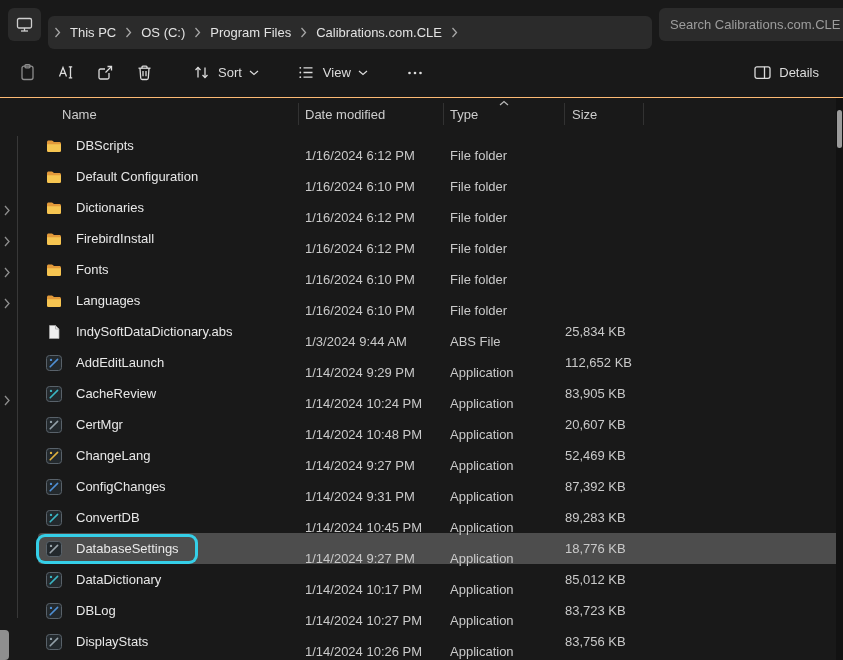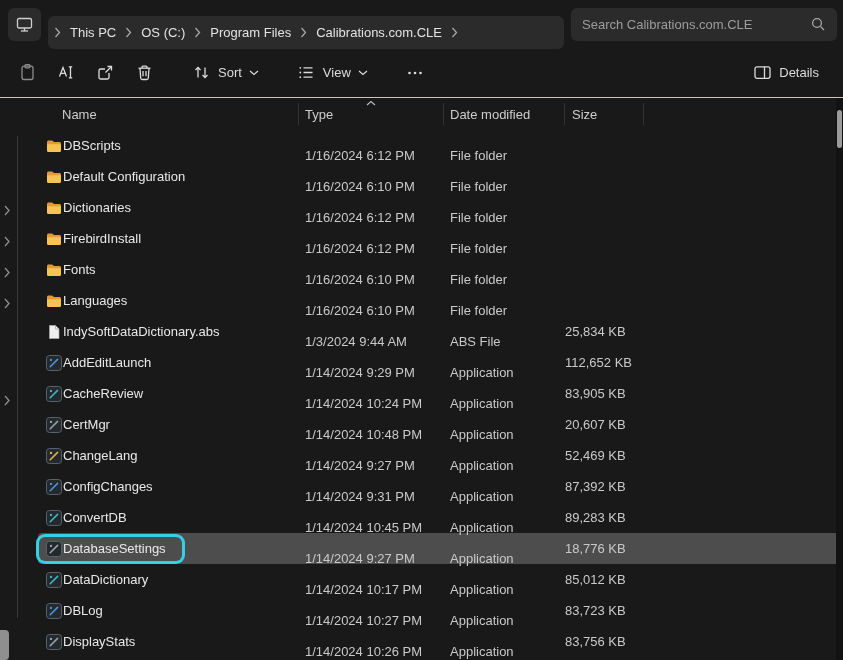--- a/index.html
+++ b/index.html
@@ -11,21 +11,21 @@
   }
 
   
   .addr-row { height:48px; display:flex; align-items:center; padding:0 6px 0 8px; gap:7px; }
   .loc-btn {
     width:33px; height:33px; flex:0 0 auto; background:var(--panel,#2b2b2b);
     border:none; border-radius:6px; display:flex; align-items:center; justify-content:center;
     color:#cfcfcf; padding:0;
   }
   .breadcrumb {
-    height:33px; width:516px; flex:0 0 auto; background:var(--panel,#2b2b2b);
+    height:33px; width:604px; flex:0 0 auto; background:var(--panel,#2b2b2b);
     border-radius:6px; display:flex; align-items:center; padding:4px 4px; overflow:hidden;margin-top:16px;
   }
   .crumb {
     background:transparent; border:none; color:#e3e3e3; cursor:default;
     font:13px "Liberation Sans", sans-serif; padding:5px 7px; border-radius:4px; white-space:nowrap;
   }
   .crumb-sep { color:#a6a6a6; display:flex; align-items:center; padding:0 2px; }
   .searchbox {
     height:33px; flex:1; background:var(--panel,#2b2b2b); border-radius:6px;
     display:flex; align-items:center; padding:0 11px; gap:12px; color:#9d9d9d;
@@ -59,21 +59,21 @@
   .rows { margin-left:38px; width:805px; }
   .row {
     height:31px; display:grid; grid-template-columns:261px 145px 121px 79px 1fr;
     align-items:center; border-radius:4px; cursor:default;
   }
   .row[data-selected="true"] { background:var(--selection,#4d4d4d); }
   .cell { font-size:13px; color:#c9c9c9; white-space:nowrap; overflow:hidden; }
   .name-cell { color:#e8e8e8; display:flex; align-items:center; overflow:visible; }
   .date-cell, .type-cell { padding-left:6px;margin-top:20px; }
   .size-cell { text-align:left; padding-right:8px; }
-  .name-box { display:inline-flex; align-items:center; gap:1px; padding:4px 16px 4px 7px; margin-left:1px; border-radius:6px; }
+  .name-box { display:inline-flex; align-items:center; gap:14px; padding:4px 16px 4px 7px; margin-left:1px; border-radius:6px; }
   .row[data-selected="true"] .name-box { box-shadow:0 0 0 3px var(--highlight,#35cfe8); }
   .file-name { white-space:nowrap; }
 
   .file-icon { width:16px; height:16px; flex:0 0 auto; }
   .file-icon svg { display:none; width:16px; height:16px; }
   .file-icon[data-icon="folder"] .svg-folder { display:block; }
   .file-icon[data-icon="doc"] .svg-doc { display:block; }
   .file-icon[data-icon="app"] .svg-app { display:block; }
 
   
@@ -225,30 +225,30 @@
         <path d="M11.5 3.8v11.5"></path>
     </svg>
     <span>Details</span>
   </button>
 </div>
 
 <div class="hdr">
   <div class="hcell h-name">
     <span>Name</span>
   </div>
+  <div class="hcell h-date">
+    <span>Date modified</span>
+  </div>
   <div class="hcell h-type">
     <span class="sort-caret">
       <svg width="10" height="6" viewBox="0 0 10 6" fill="none" stroke="currentColor" stroke-width="1.2">
           <path d="M1 5l4-3.5L9 5"></path>
         </svg>
     </span>
     <span>Type</span>
-  </div>
-  <div class="hcell h-date">
-    <span>Date modified</span>
   </div>
   <div class="hcell h-size">
     <span>Size</span>
   </div>
   <div class="hcell h-filler" style="border:none;"></div>
 </div>
 
 <div class="rows">
 
     <div class="row" data-selected="false">

